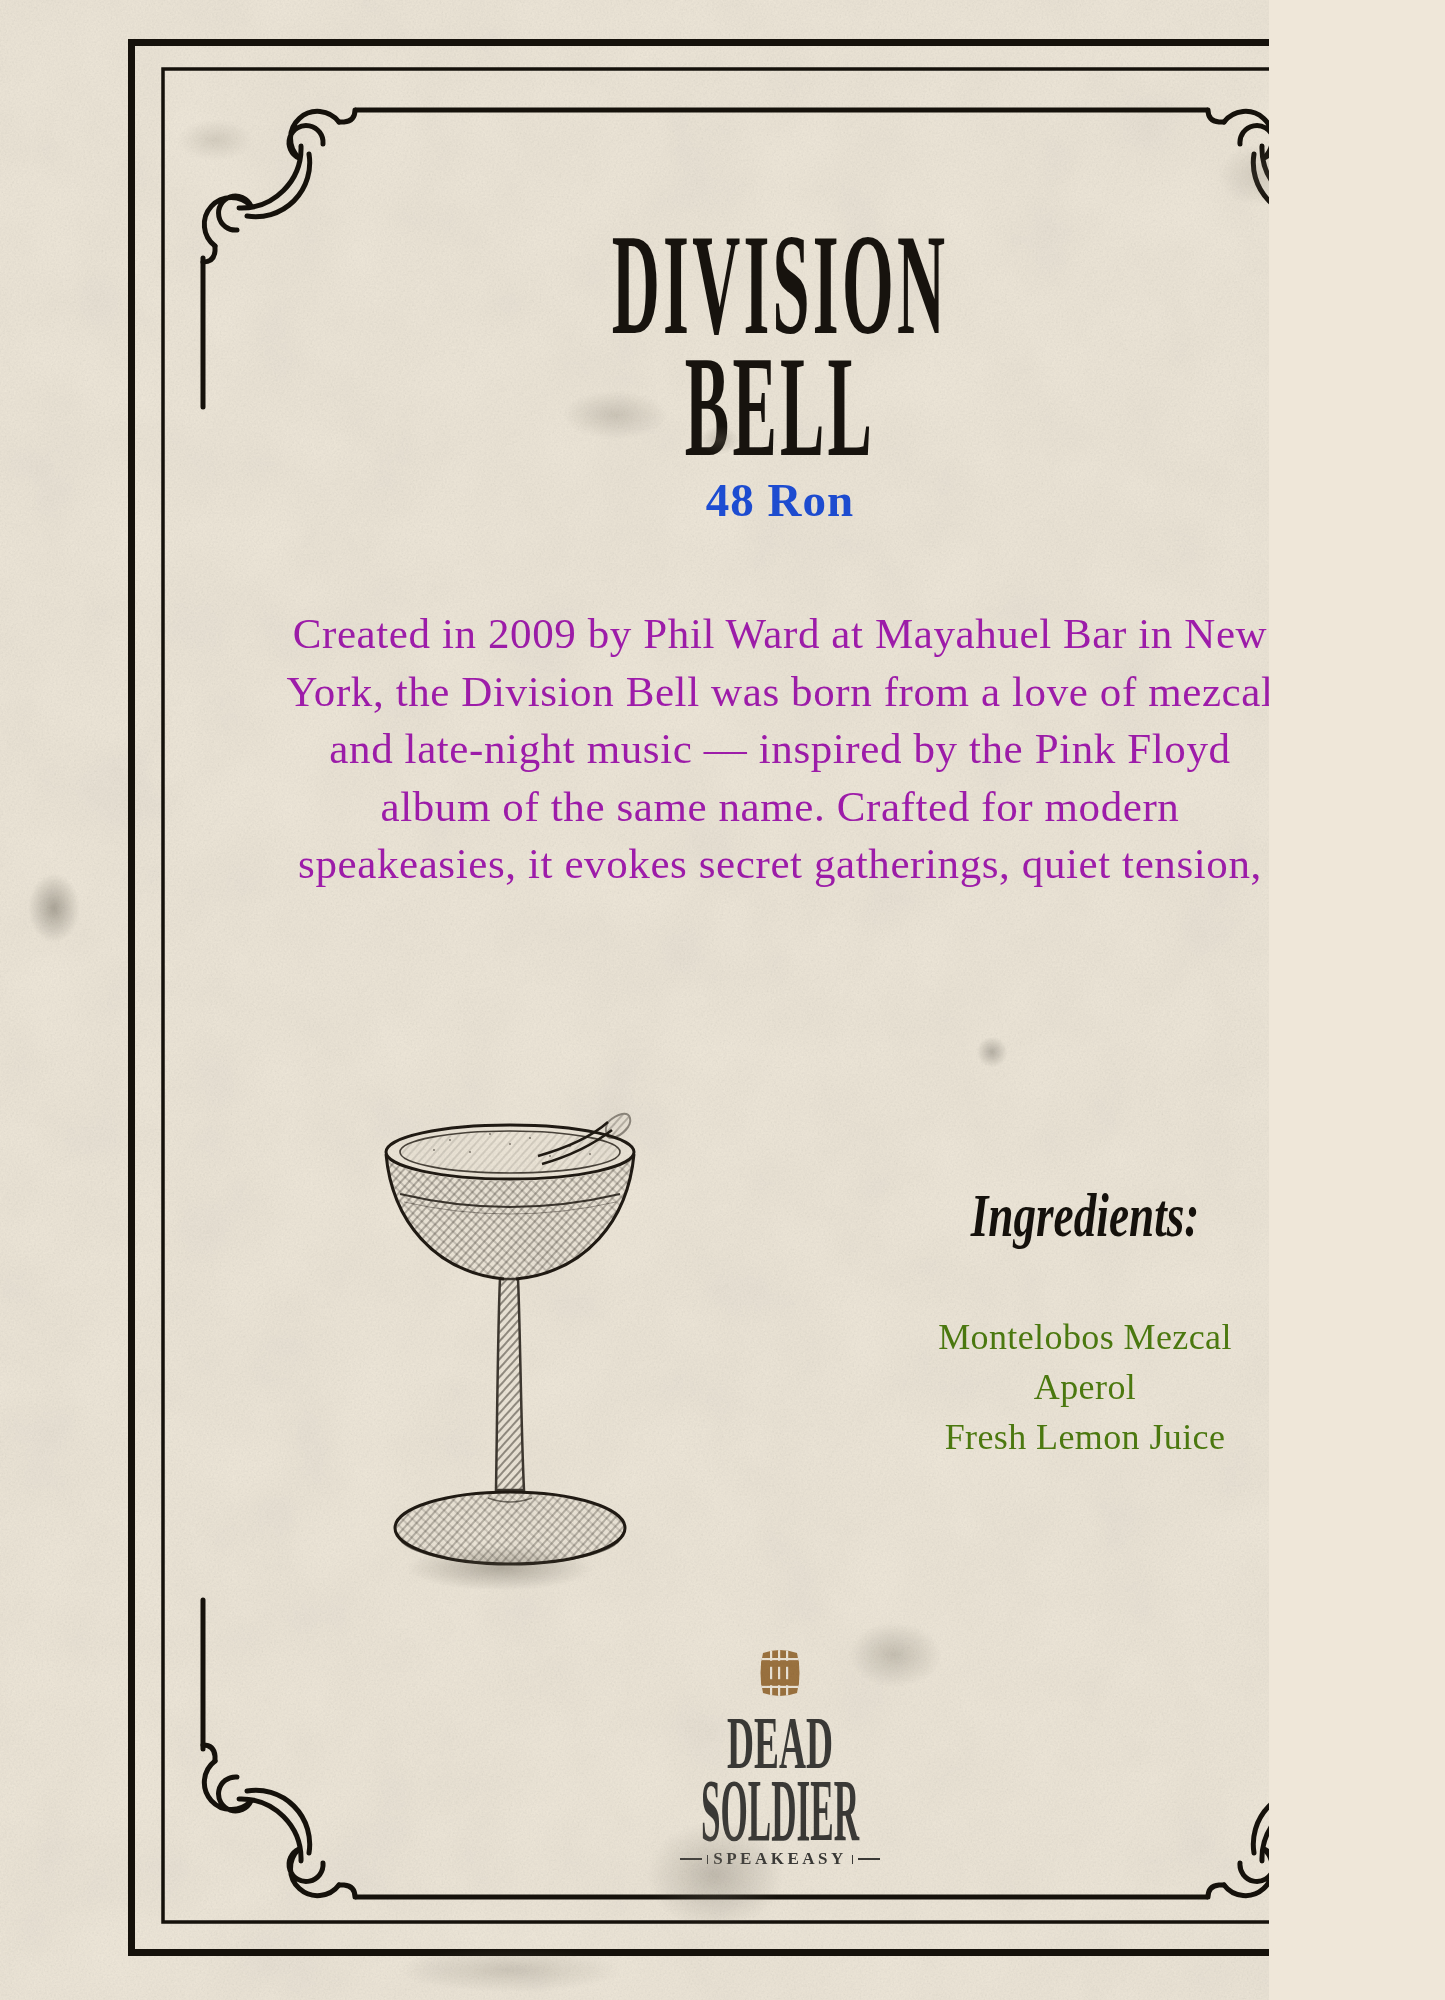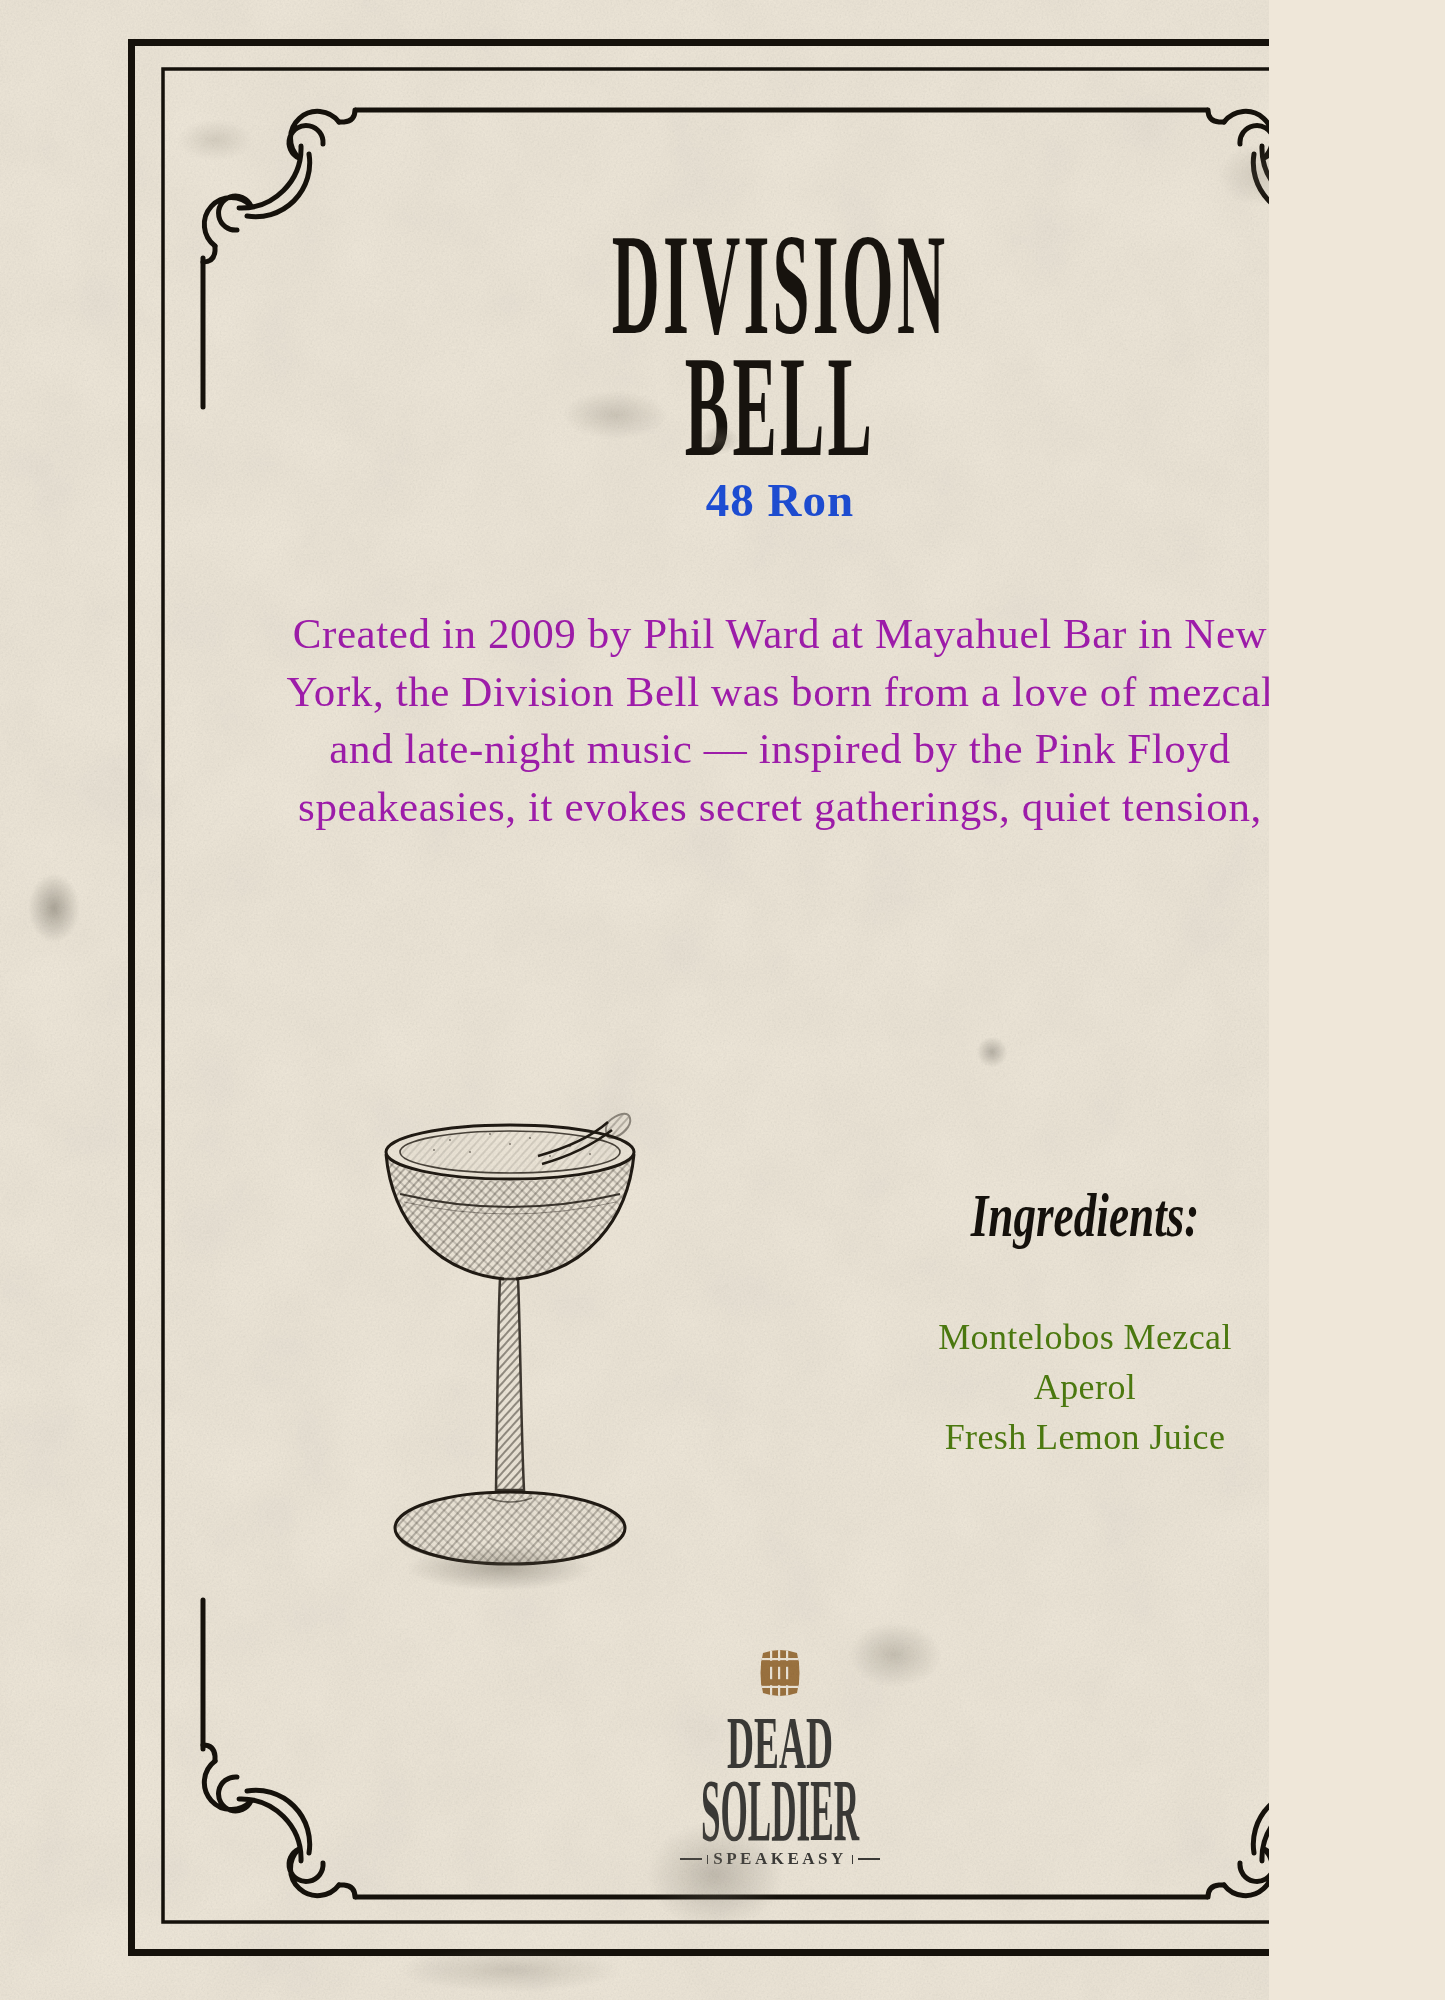--- a/index.html
+++ b/index.html
@@ -66,20 +66,21 @@
   <div class="content">
 
     <div class="title title1">DIVISION</div>
     <div class="title title2">BELL</div>
     <div class="price">48 Ron</div>
 
     <div class="para">
       <div class="pline">Created in 2009 by Phil Ward at Mayahuel Bar in New</div>
       <div class="pline">York, the Division Bell was born from a love of mezcal</div>
       <div class="pline">and late-night music — inspired by the Pink Floyd</div>
+      <div class="pline">album of the same name. Crafted for modern</div>
       <div class="pline">speakeasies, it evokes secret gatherings, quiet tension,</div>
     </div>
   </div>
 
   <svg class="abs" style="left:370px;top:1098px;" width="270" height="520" viewBox="0 0 270 520">
     <defs>
       <pattern id="h1" width="6" height="6" patternUnits="userSpaceOnUse" patternTransform="rotate(42)">
         <line x1="1" y1="0" x2="1" y2="6" stroke="#2a241d" stroke-width="1.1"></line>
       </pattern>
       <pattern id="h2" width="7" height="7" patternUnits="userSpaceOnUse" patternTransform="rotate(-47)">

